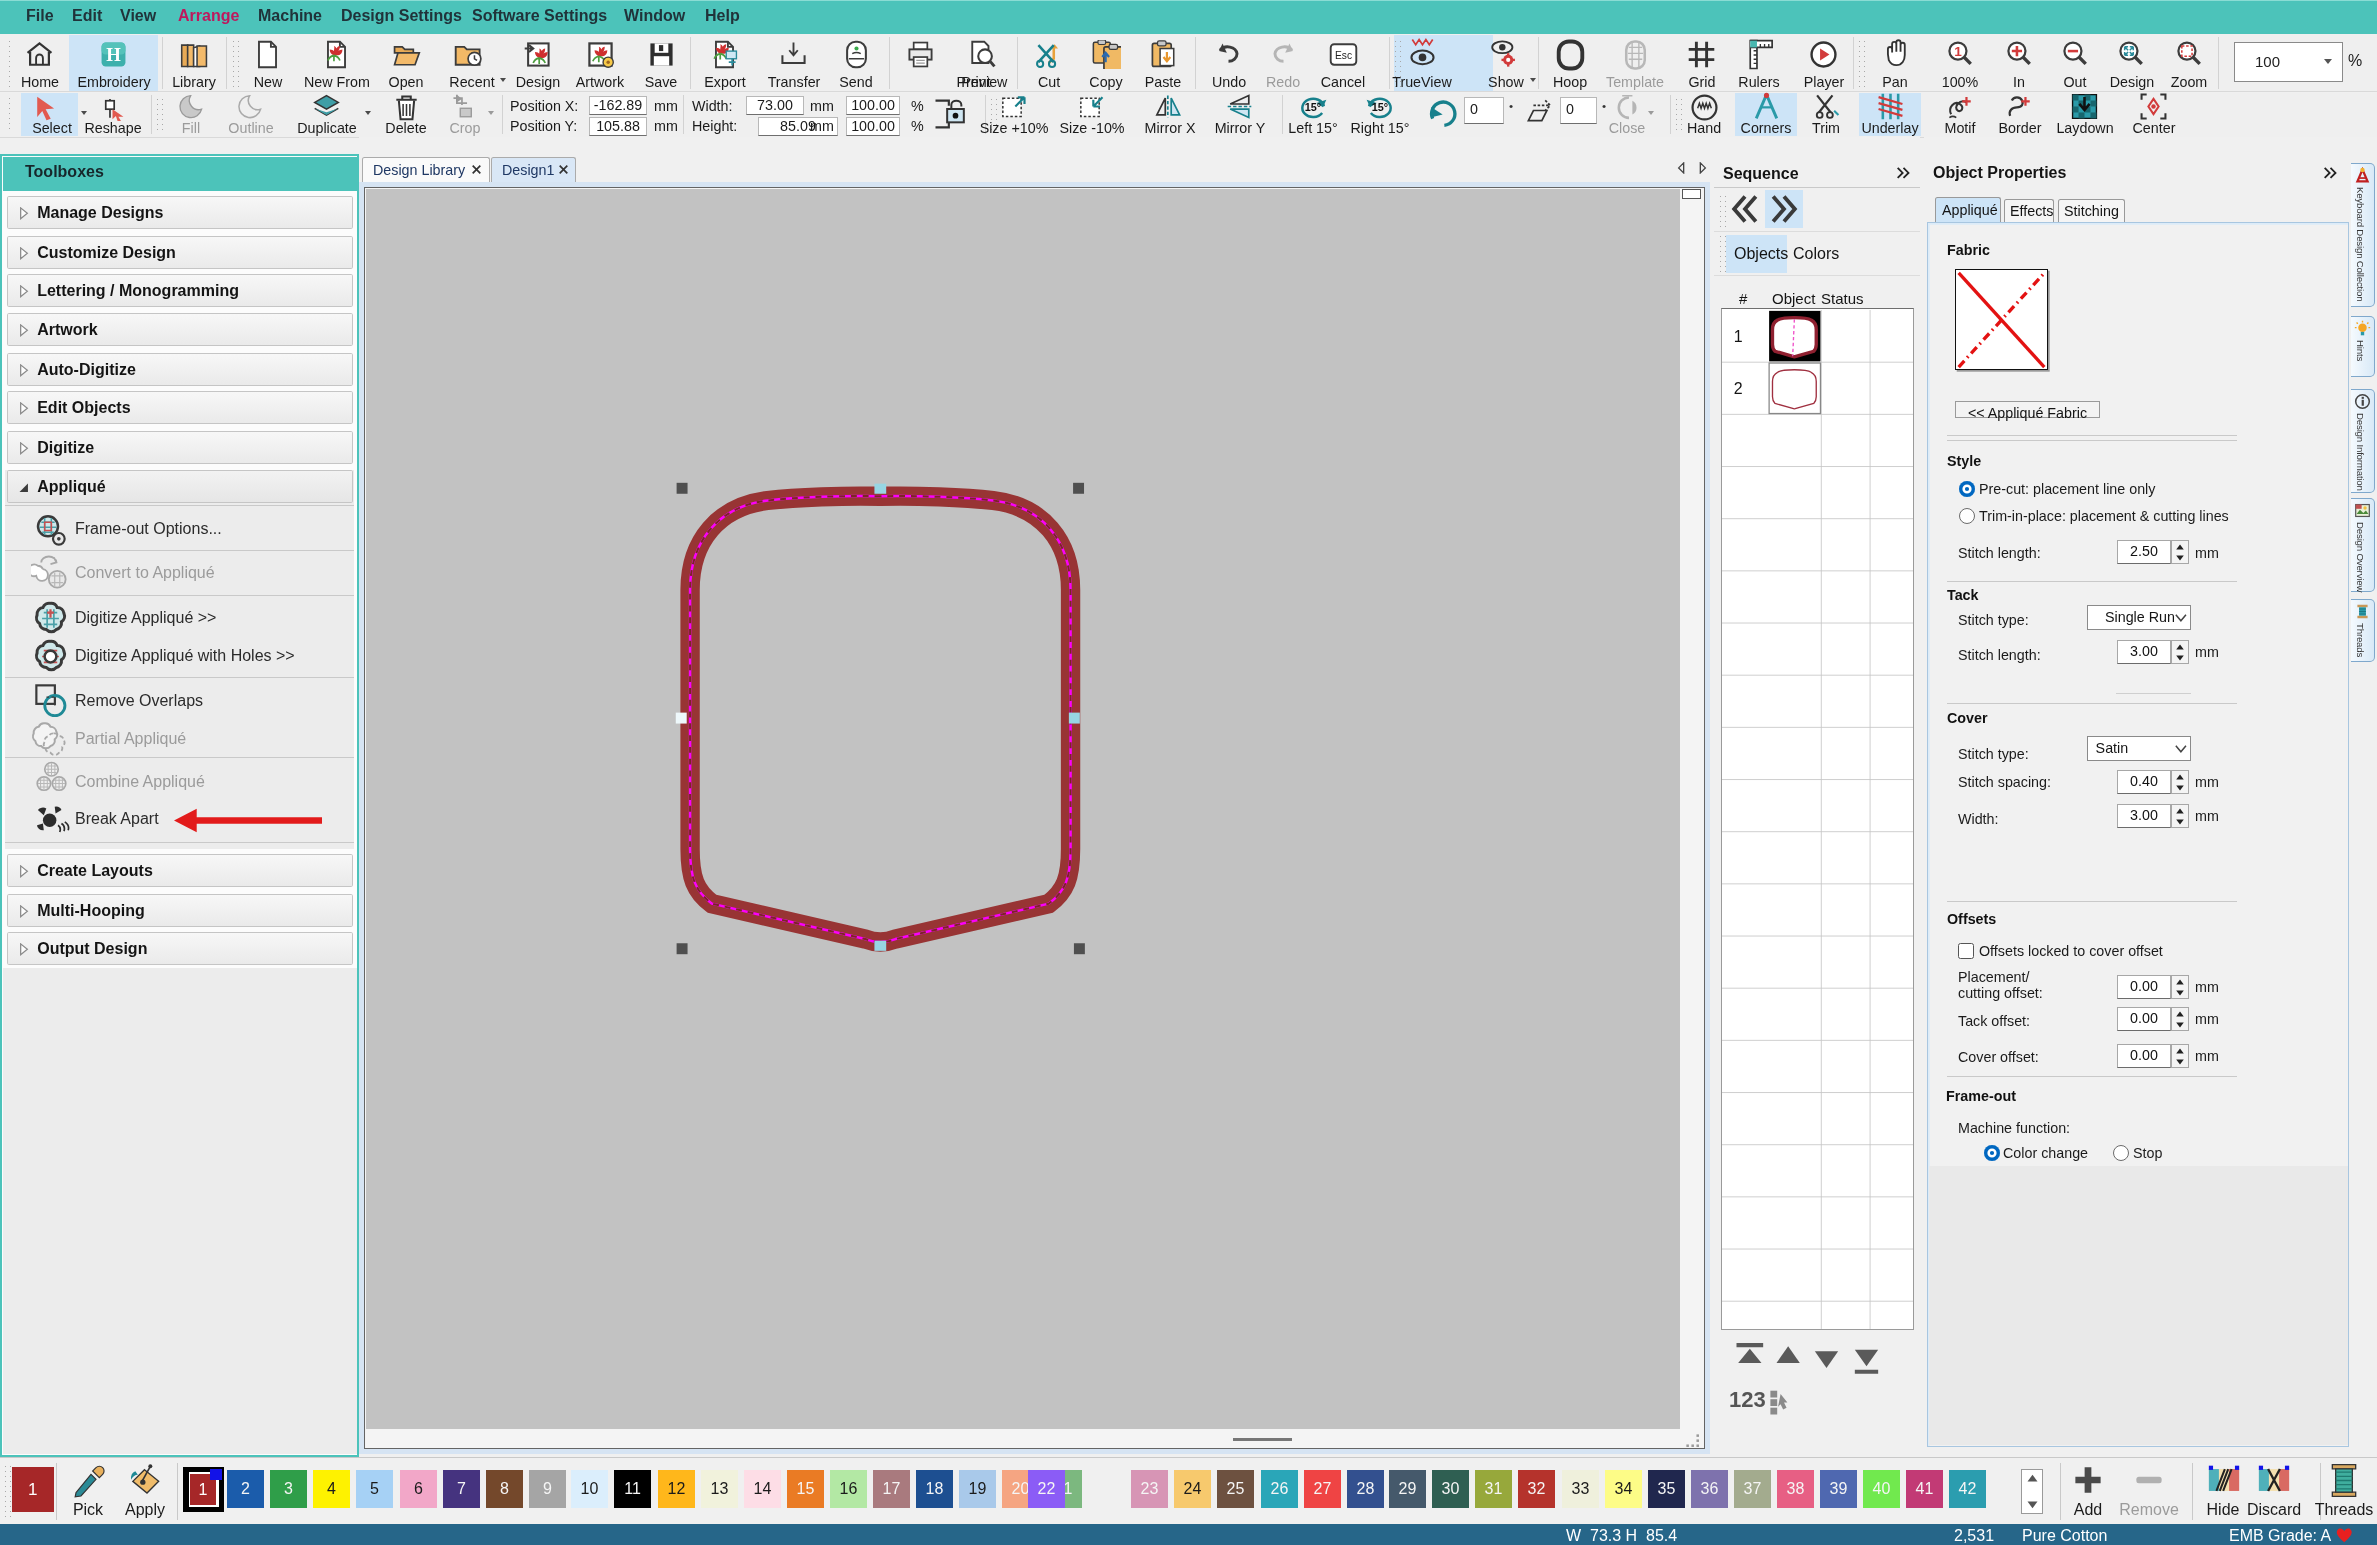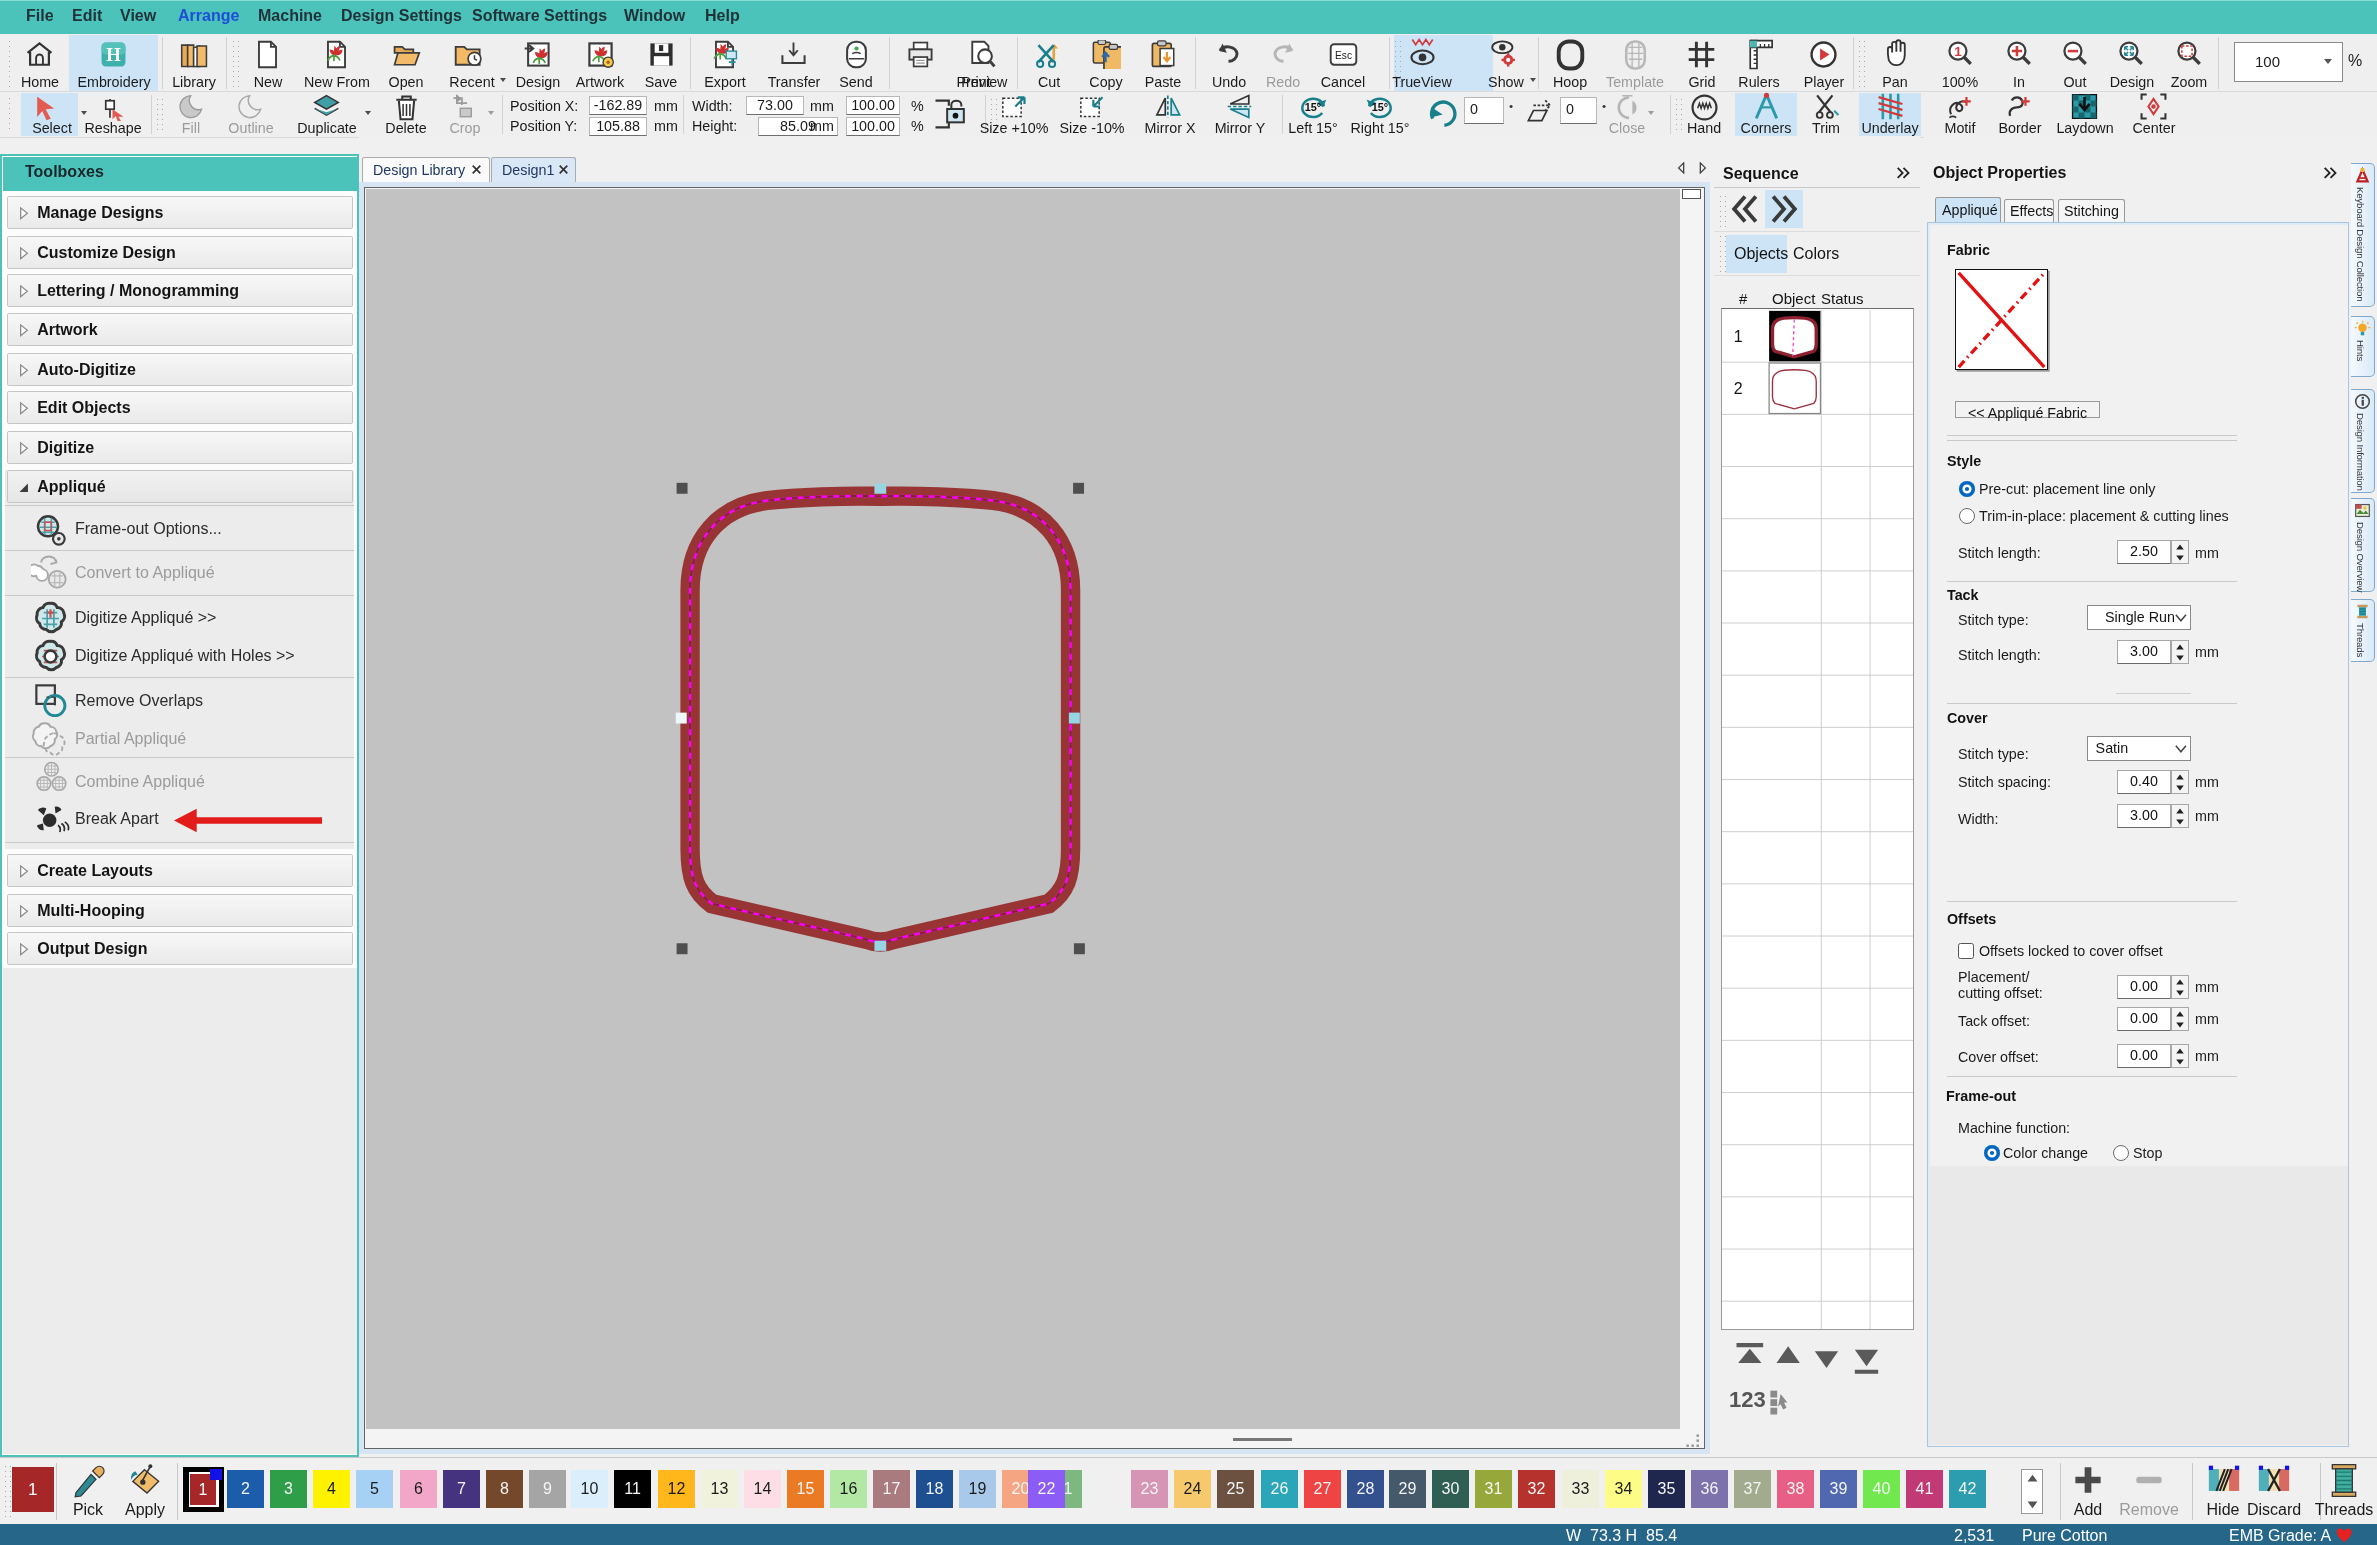--- a/index.html
+++ b/index.html
@@ -48,21 +48,21 @@
 <g id="flower6">
         <path d="M17 3 a7 7 0 0 1 6 4 a7 7 0 0 1 6 6 a7 7 0 0 1 -2 8 a7 7 0 0 1 -5 7 a7 7 0 0 1 -9 0 a7 7 0 0 1 -6 -6 a7 7 0 0 1 -2 -8 a7 7 0 0 1 5 -7 a7 7 0 0 1 7 -4 z" fill="none" stroke="#3a3a3a" stroke-width="3.4"></path>
       </g>
 </defs>
   </svg>
 
 <div class="ab" style="left:0;top:0;width:2377px;height:34px;background:#4cc3ba;border-top:1.7px solid #8adcd4"></div>
 <div class="ab" style="top:6.7px;left:26px;font-size:16px;font-weight:bold;color:#20333a">File</div>
 <div class="ab" style="top:6.7px;left:72px;font-size:16px;font-weight:bold;color:#20333a">Edit</div>
 <div class="ab" style="top:6.7px;left:120px;font-size:16px;font-weight:bold;color:#20333a">View</div>
-<div class="ab" style="top:6.7px;left:178px;font-size:16px;font-weight:bold;color:#1d4ed8">Arrange</div>
+<div class="ab" style="top:6.7px;left:178px;font-size:16px;font-weight:bold;color:#be185d">Arrange</div>
 <div class="ab" style="top:6.7px;left:258px;font-size:16px;font-weight:bold;color:#20333a">Machine</div>
 <div class="ab" style="top:6.7px;left:341px;font-size:16px;font-weight:bold;color:#20333a">Design Settings</div>
 <div class="ab" style="top:6.7px;left:472px;font-size:16px;font-weight:bold;color:#20333a">Software Settings</div>
 <div class="ab" style="top:6.7px;left:624px;font-size:16px;font-weight:bold;color:#20333a">Window</div>
 <div class="ab" style="top:6.7px;left:705px;font-size:16px;font-weight:bold;color:#20333a">Help</div>
 
 <div class="ab" style="left:0;top:34px;width:2377px;height:58px;background:#efefef;border-bottom:0.8px solid #d9d9d9"></div>
 <div class="grip" style="left:6.7px;top:39px;height:49px"></div>
 <div class="hl" style="left:69px;top:35px;width:89px;height:56px"></div>
 <div class="hl" style="left:1394px;top:35px;width:99px;height:56px"></div>

